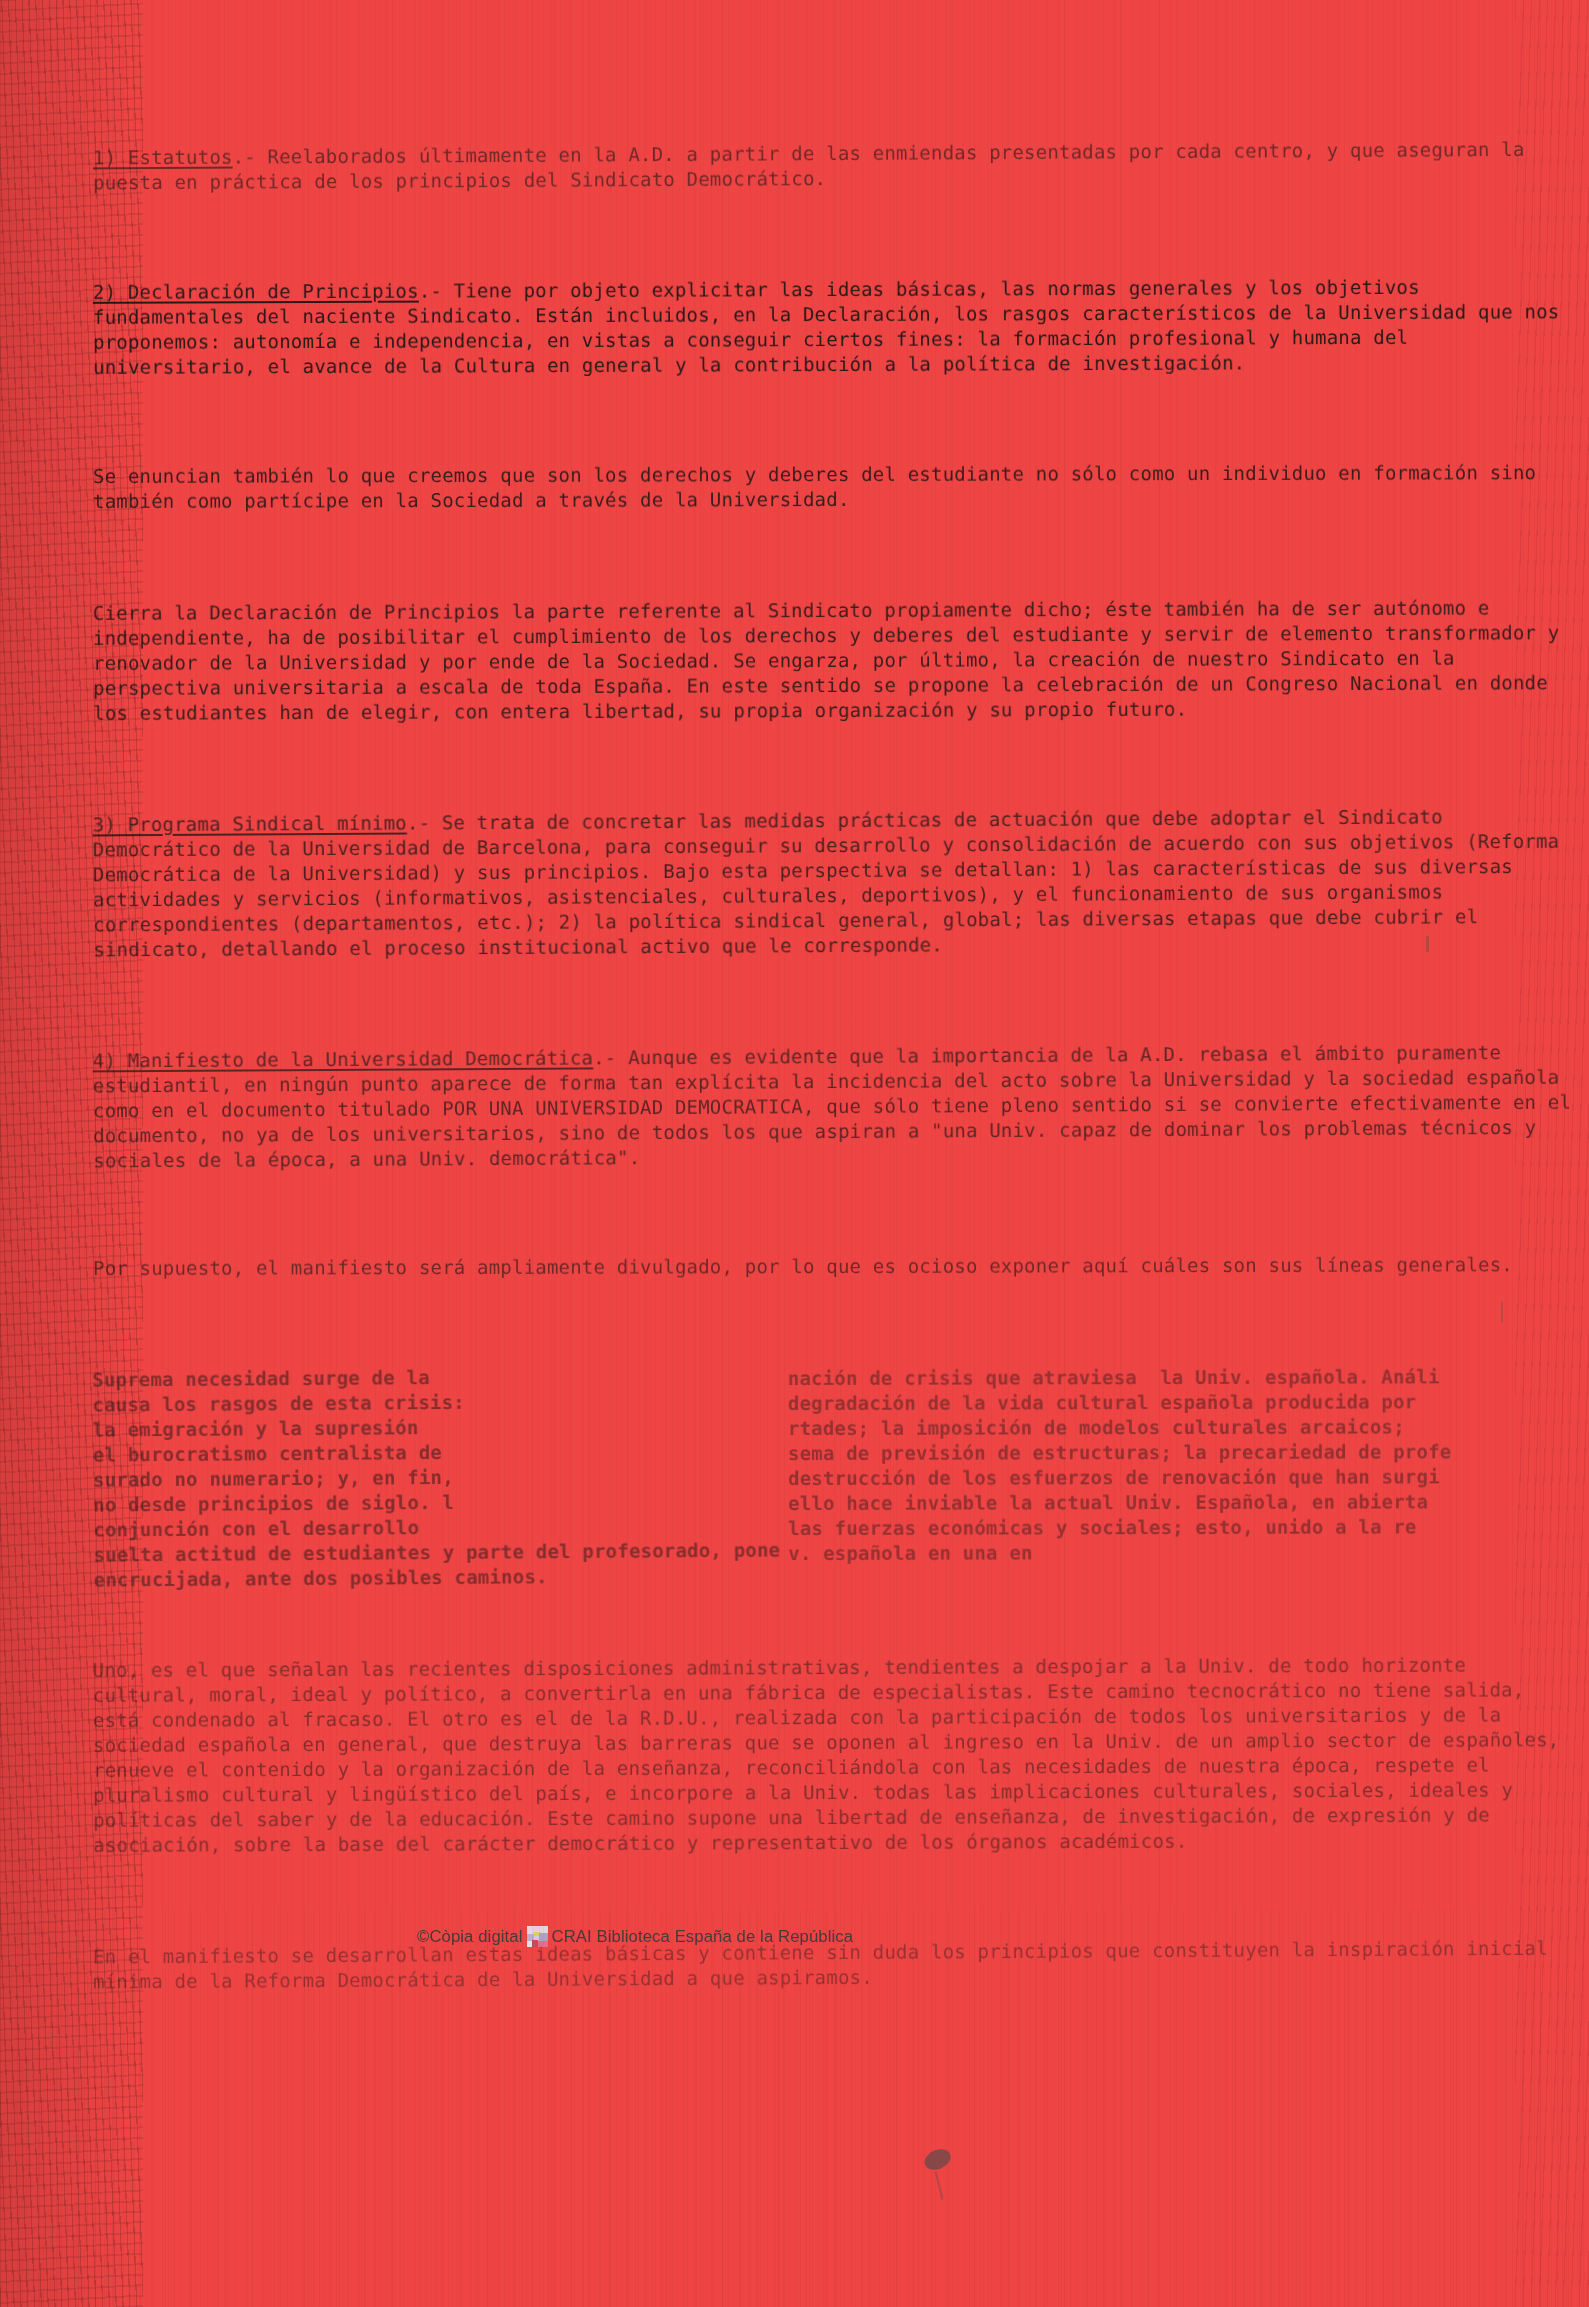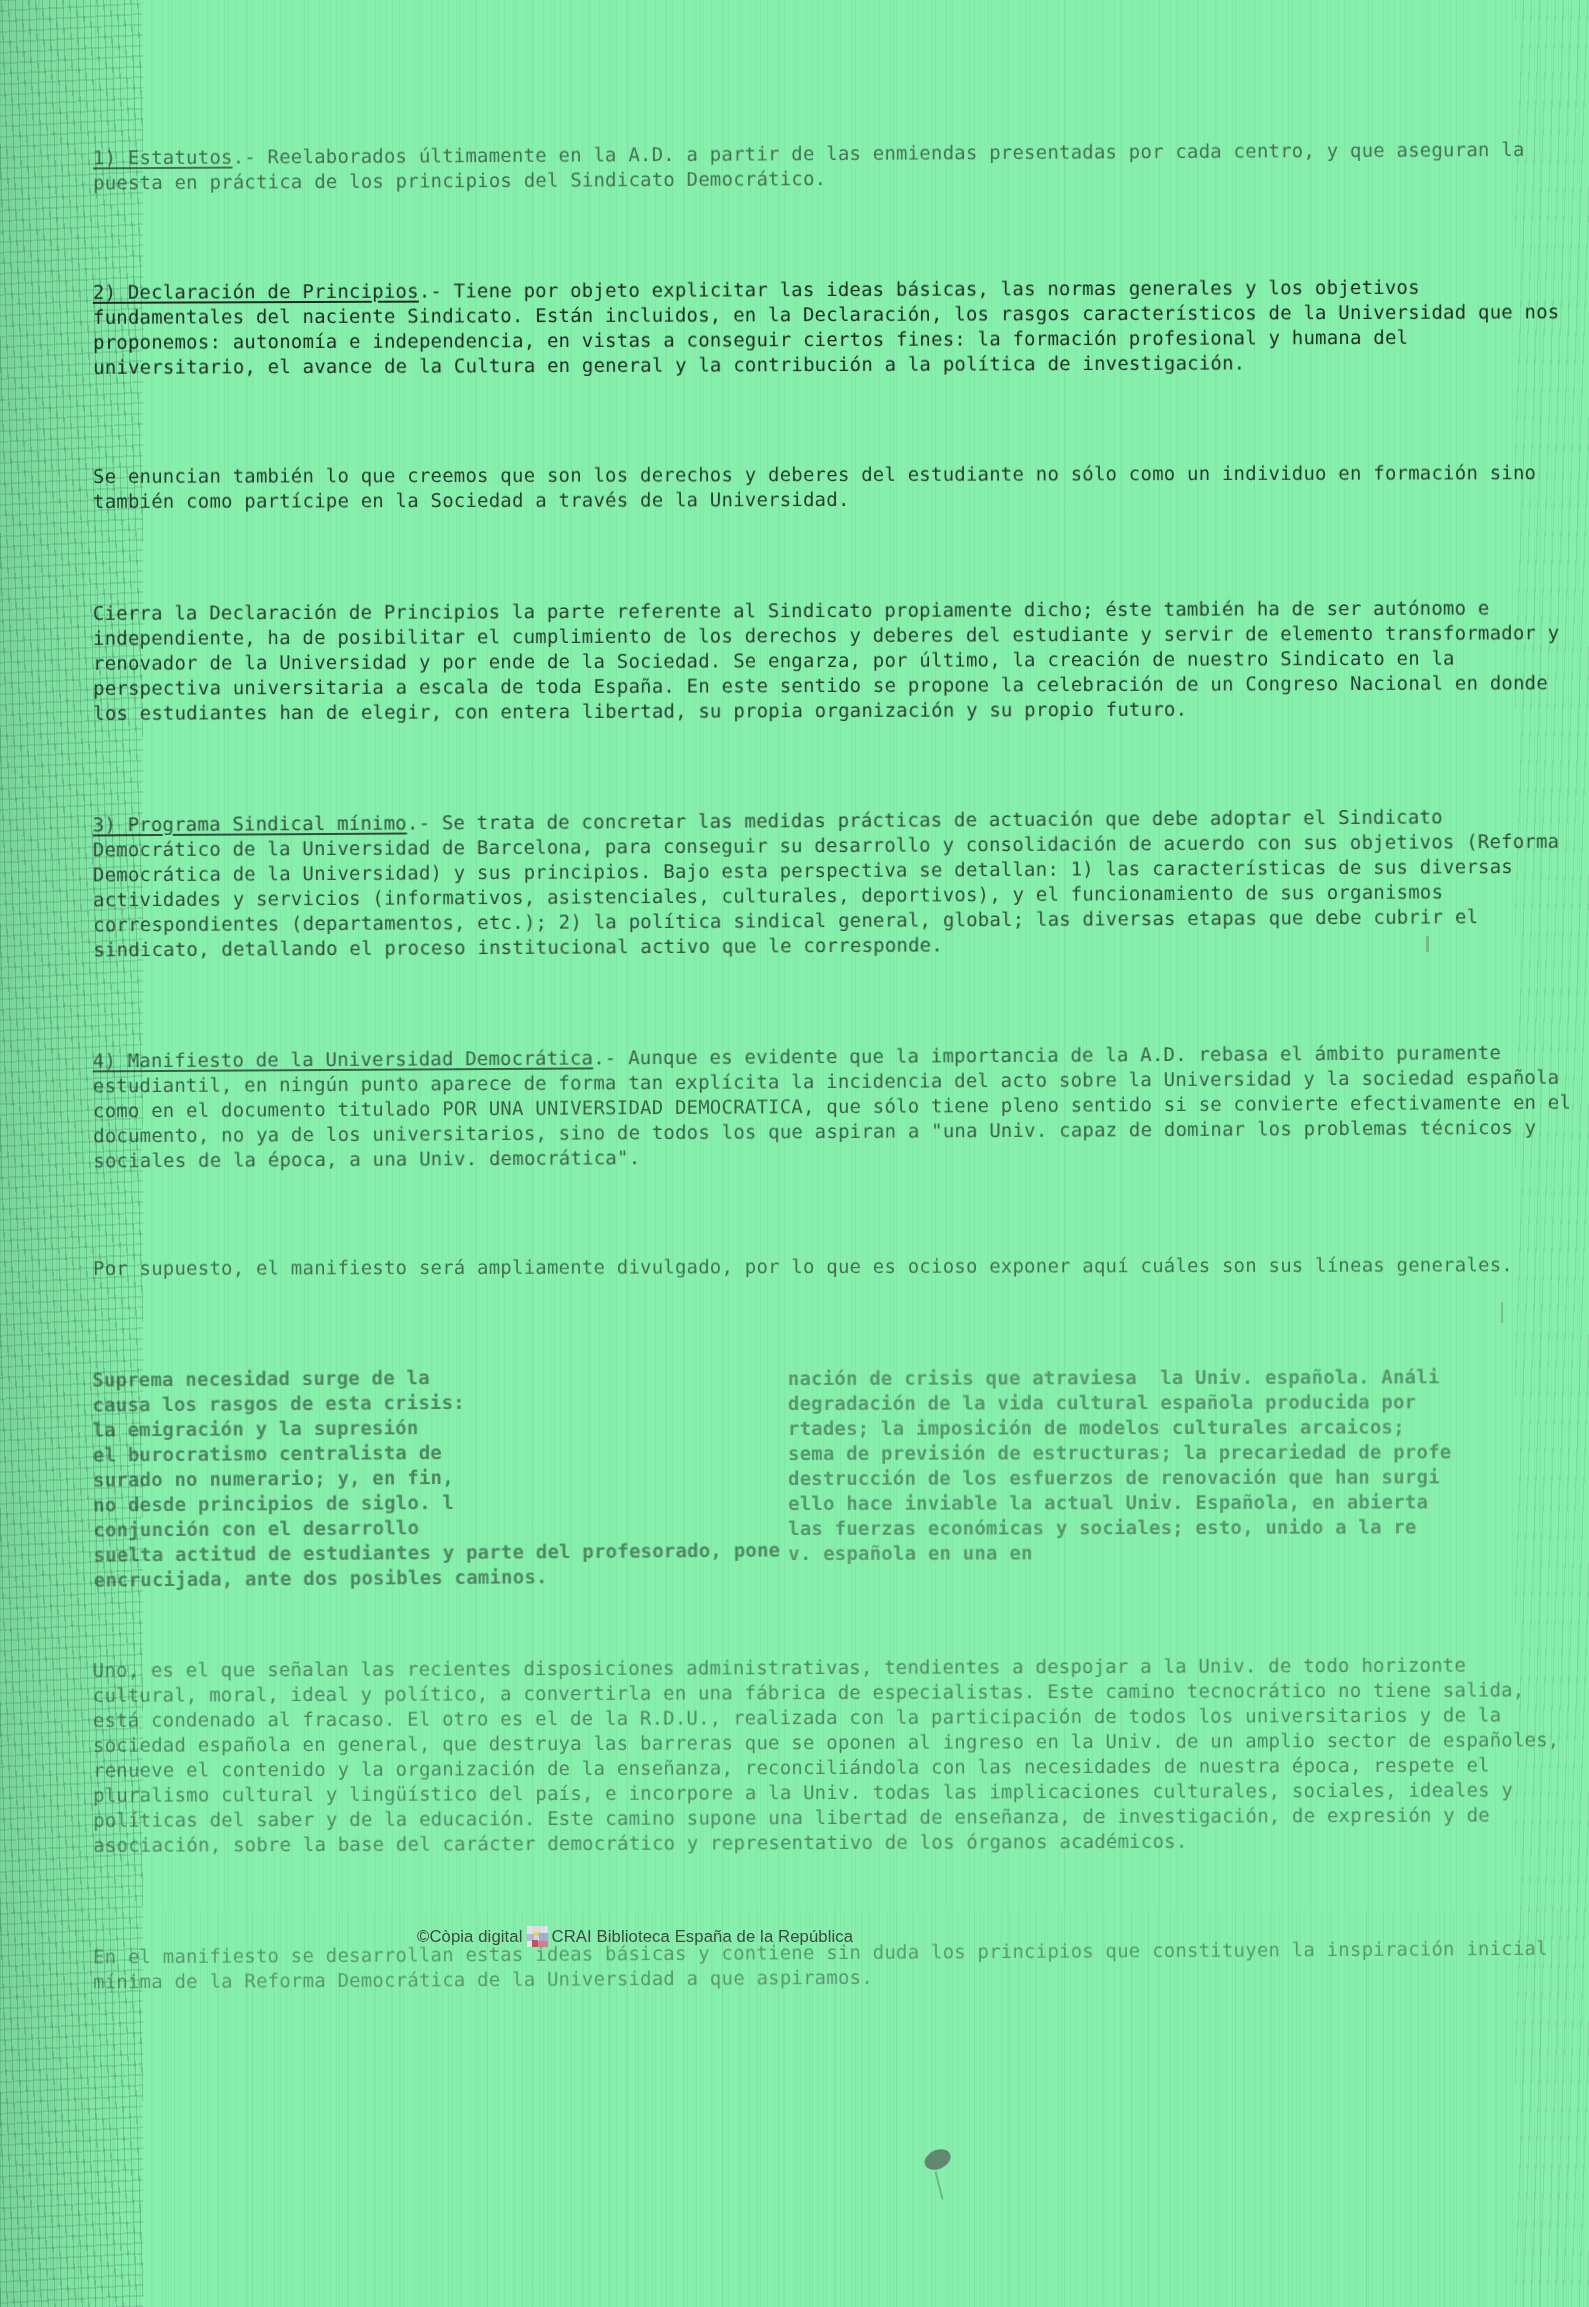--- a/index.html
+++ b/index.html
@@ -8,21 +8,21 @@
     background: #ffffff;
   }
   body {
     font-family: "DejaVu Sans Mono", monospace;
   }
 
   .page {
     position: relative;
     width: 1589px;
     height: 2307px;
-    background: #86efac;
+    background: #ef4444;
     overflow: hidden;
   }
 
   
   .scan-noise {
     position: absolute;
     inset: 0;
     pointer-events: none;
     z-index: 40;
     opacity: .55;

